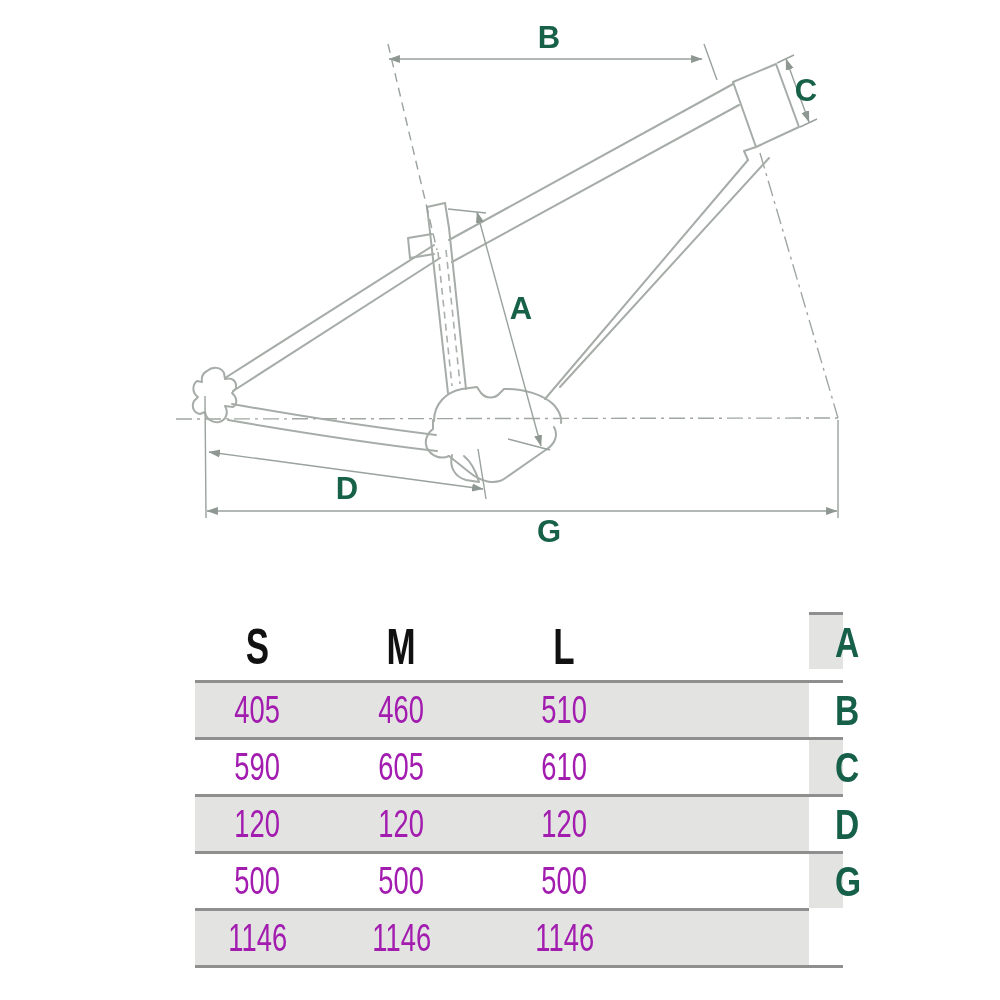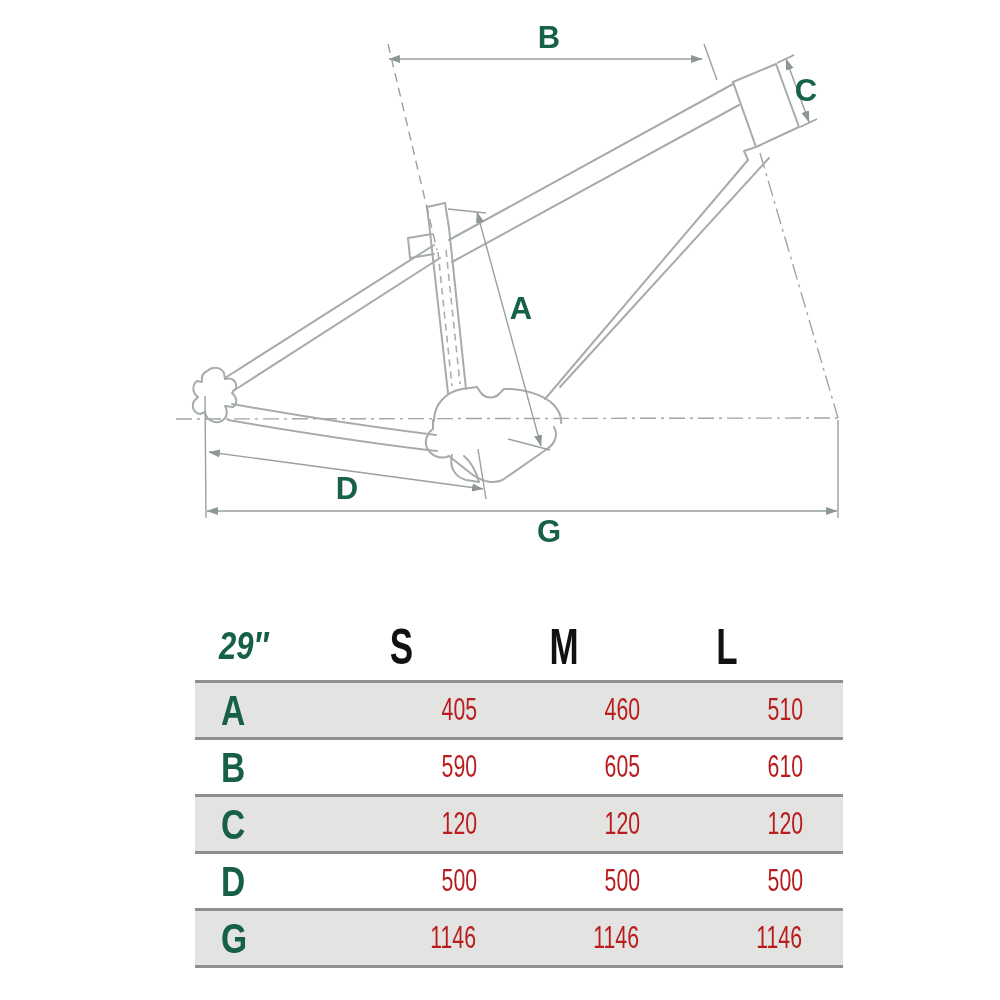--- a/index.html
+++ b/index.html
@@ -22,22 +22,22 @@
     height:68px;display:flex;align-items:center;justify-content:center;
     color:#111111;font-weight:700;font-size:46px;
   }
   .t-hcell.wheel{
     justify-content:flex-start;padding-left:24px;color:#16604a;font-style:italic;
     font-size:37px;
   }
   .t-row-cells{display:contents;}
   .t-cell{
     height:57px;box-sizing:border-box;border-top:3px solid #8f8f8f;
-    display:flex;align-items:center;justify-content:flex-end;
-    color:#b91c1c;font-size:28px;font-weight:400;
+    display:flex;align-items:center;justify-content:center;
+    color:#a21caf;font-size:36px;font-weight:400;
   }
   .t-cell.label{
     justify-content:flex-start;padding-left:26px;color:#16604a;font-weight:700;font-size:40px;
   }
   .band .t-cell{background:#e3e3e1;}
   .t-bottom{grid-column:1 / span 5;height:0;border-top:3px solid #8f8f8f;}
   .cond{display:inline-block;transform:scale(0.76,1.10);transform-origin:center;}
   .cond-label{display:inline-block;transform:scale(0.84,1.06);transform-origin:left center;}
 </style>
 </head>
@@ -123,23 +123,20 @@
 
     <text x="549" y="48" text-anchor="middle">B</text>
     <text x="806" y="101" text-anchor="middle">C</text>
     <text x="521" y="319" text-anchor="middle">A</text>
     <text x="347" y="499" text-anchor="middle">D</text>
     <text x="549" y="542" text-anchor="middle">G</text>
   </svg>
 
   <div class="geo-table">
 
-    <div class="t-hcell wheel">
-      <span class="cond-label">29″</span>
-    </div>
     <div class="t-hcell">
       <span class="cond">S</span>
     </div>
     <div class="t-hcell">
       <span class="cond">M</span>
     </div>
     <div class="t-hcell">
       <span class="cond">L</span>
     </div>
     <div class="t-hcell"></div>

